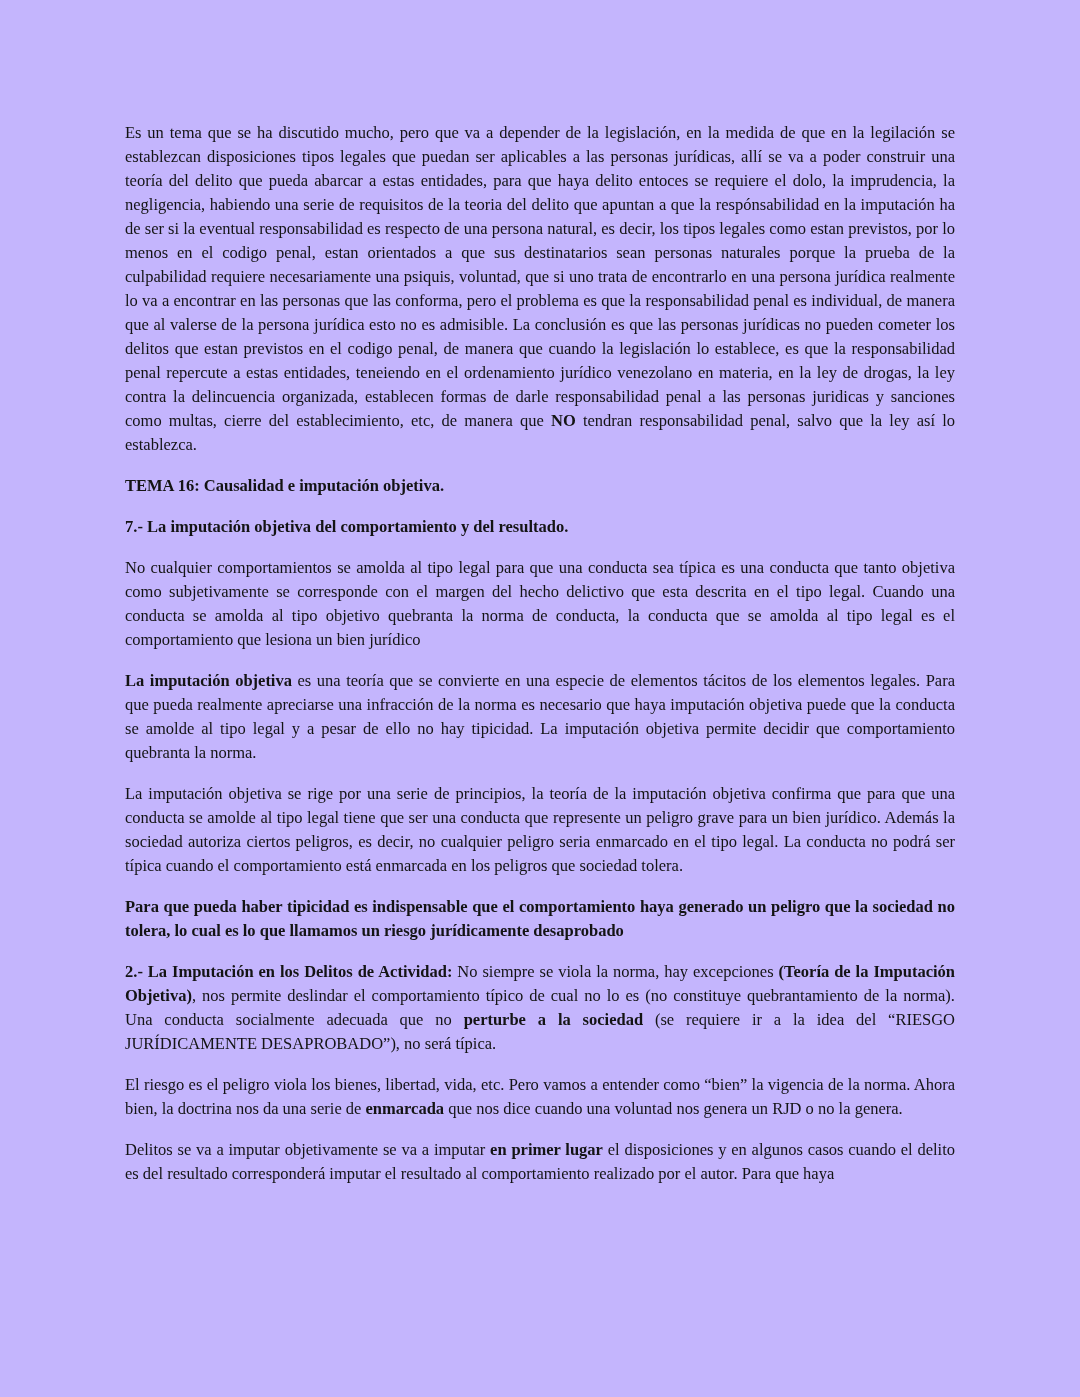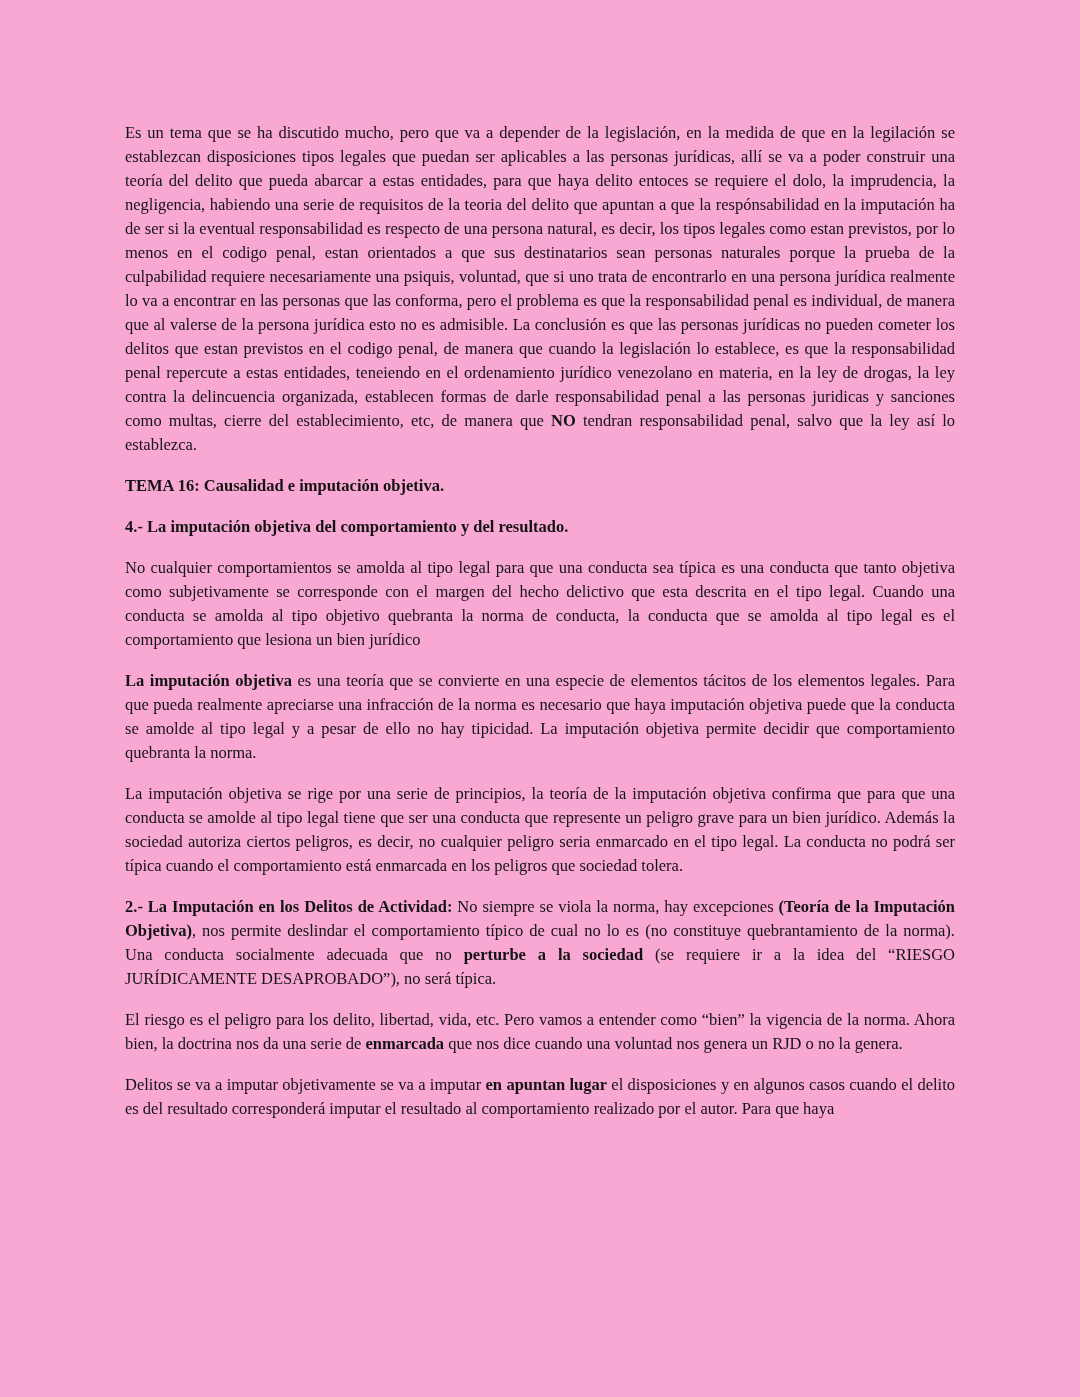--- a/index.html
+++ b/index.html
@@ -5,21 +5,21 @@
   html, body {
     margin: 0;
     padding: 0;
     background: #ffffff;
   }
   .page {
     position: relative;
     width: 1080px;
     height: 1397px;
     margin: 0 auto;
-    background: #f9a8d4;
+    background: #c4b5fd;
     overflow: hidden;
     box-sizing: border-box;
     padding: 121px 125px 0 125px;
     font-family: "Liberation Serif", "DejaVu Serif", serif;
     font-size: 16.5px;
     line-height: 24px;
     color: #141414;
   }
   .block {
     margin: 0 0 17px 0;
@@ -31,21 +31,22 @@
   }
   .block b { font-weight: bold; }
 </style>
 </head>
 <body>
 
 <div class="page">
   <div>
       <p class="block para"><span>Es un tema que se ha discutido mucho, pero que va a depender de la legislación, en la medida de que en la legilación se establezcan disposiciones tipos legales que puedan ser aplicables a las personas jurídicas, allí se va a poder construir una teoría del delito que pueda abarcar a estas entidades, para que haya delito entoces se requiere el dolo, la imprudencia, la negligencia, habiendo una serie de requisitos de la teoria del delito que apuntan a que la respónsabilidad en la imputación ha de ser si la eventual responsabilidad es respecto de una persona natural, es decir, los tipos legales como estan previstos, por lo menos en el codigo penal, estan orientados a que sus destinatarios sean personas naturales porque la prueba de la culpabilidad requiere necesariamente una psiquis, voluntad, que si uno trata de encontrarlo en una persona jurídica realmente lo va a encontrar en las personas que las conforma, pero el problema es que la responsabilidad penal es individual, de manera que al valerse de la persona jurídica esto no es admisible. La conclusión es que las personas jurídicas no pueden cometer los delitos que estan previstos en el codigo penal, de manera que cuando la legislación lo establece, es que la responsabilidad penal repercute a estas entidades, teneiendo en el ordenamiento jurídico venezolano en materia, en la ley de drogas, la ley contra la delincuencia organizada, establecen formas de darle responsabilidad penal a las personas juridicas y sanciones como multas, cierre del establecimiento, etc, de manera que </span><b>NO</b><span> tendran responsabilidad penal, salvo que la ley así lo establezca.</span></p>
       <p class="block heading"><b>TEMA 16: Causalidad e imputación objetiva.</b></p>
-      <p class="block heading"><b>4.- La imputación objetiva del comportamiento y del resultado.</b></p>
+      <p class="block heading"><b>7.- La imputación objetiva del comportamiento y del resultado.</b></p>
       <p class="block para"><span>No cualquier comportamientos se amolda al tipo legal para que una conducta sea típica es una conducta que tanto objetiva como subjetivamente se corresponde con el margen del hecho delictivo que esta descrita en el tipo legal. Cuando una conducta se amolda al tipo objetivo quebranta la norma de conducta, la conducta que se amolda al tipo legal es el comportamiento que lesiona un bien jurídico</span></p>
       <p class="block para"><b>La imputación objetiva</b><span> es una teoría que se convierte en una especie de elementos tácitos de los elementos legales. Para que pueda realmente apreciarse una infracción de la norma es necesario que haya imputación objetiva puede que la conducta se amolde al tipo legal y a pesar de ello no hay tipicidad. La imputación objetiva permite decidir que comportamiento quebranta la norma.</span></p>
       <p class="block para"><span>La imputación objetiva se rige por una serie de principios, la teoría de la imputación objetiva confirma que para que una conducta se amolde al tipo legal tiene que ser una conducta que represente un peligro grave para un bien jurídico. Además la sociedad autoriza ciertos peligros, es decir, no cualquier peligro seria enmarcado en el tipo legal. La conducta no podrá ser típica cuando el comportamiento está enmarcada en los peligros que sociedad tolera.</span></p>
+      <p class="block para"><b>Para que pueda haber tipicidad es indispensable que el comportamiento haya generado un peligro que la sociedad no tolera, lo cual es lo que llamamos un riesgo jurídicamente desaprobado</b></p>
       <p class="block para"><b>2.- La Imputación en los Delitos de Actividad:</b><span> No siempre se viola la norma, hay excepciones </span><b>(Teoría de la Imputación Objetiva)</b><span>, nos permite deslindar el comportamiento típico de cual no lo es (no constituye quebrantamiento de la norma). Una conducta socialmente adecuada que no </span><b>perturbe a la sociedad</b><span> (se requiere ir a la idea del “RIESGO JURÍDICAMENTE DESAPROBADO”), no será típica.</span></p>
-      <p class="block para"><span>El riesgo es el peligro para los delito, libertad, vida, etc. Pero vamos a entender como “bien” la vigencia de la norma. Ahora bien, la doctrina nos da una serie de </span><b>enmarcada</b><span> que nos dice cuando una voluntad nos genera un RJD o no la genera.</span></p>
-      <p class="block para"><span>Delitos se va a imputar objetivamente se va a imputar </span><b>en apuntan lugar</b><span> el disposiciones y en algunos casos cuando el delito es del resultado corresponderá imputar el resultado al comportamiento realizado por el autor. Para que haya</span></p>
+      <p class="block para"><span>El riesgo es el peligro viola los bienes, libertad, vida, etc. Pero vamos a entender como “bien” la vigencia de la norma. Ahora bien, la doctrina nos da una serie de </span><b>enmarcada</b><span> que nos dice cuando una voluntad nos genera un RJD o no la genera.</span></p>
+      <p class="block para"><span>Delitos se va a imputar objetivamente se va a imputar </span><b>en primer lugar</b><span> el disposiciones y en algunos casos cuando el delito es del resultado corresponderá imputar el resultado al comportamiento realizado por el autor. Para que haya</span></p>
     </div>
 </div>
 
 </body></html>

